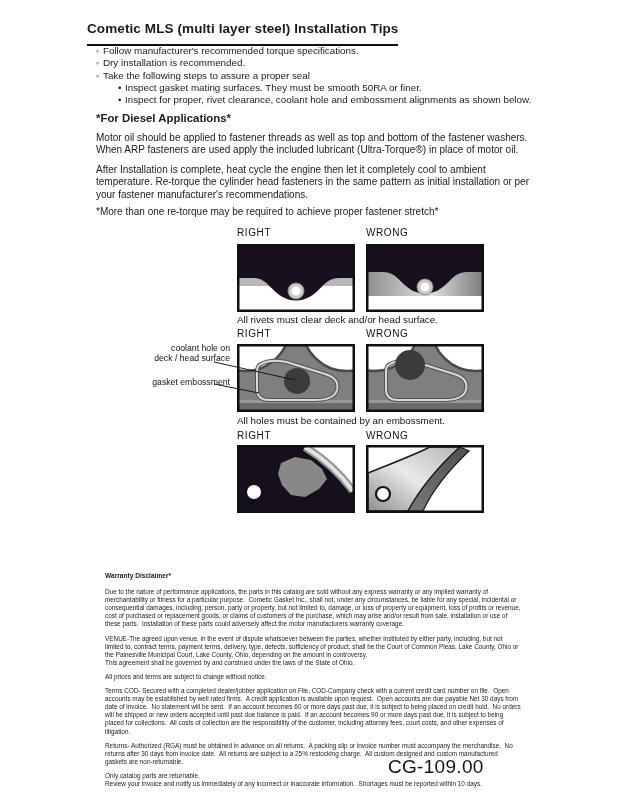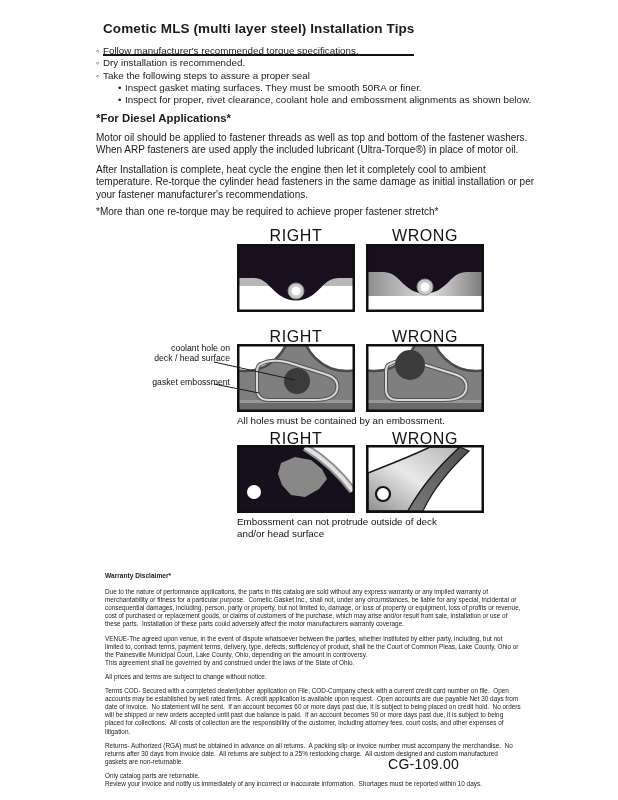--- a/index.html
+++ b/index.html
@@ -2,46 +2,46 @@
 <html><head>
 <meta charset="utf-8">
 <style>
   html,body { margin:0; padding:0; background:#e8e8e8; }
   .page {
     position:relative; width:618px; height:800px; margin:0 auto;
     background:#ffffff; overflow:hidden;
     font-family:"Liberation Sans", sans-serif; color:#1a1a1a;
   }
   .title {
-    position:absolute; left:103px; top:21px;
+    position:absolute; left:87px; top:21px;
     font-size:13.5px; font-weight:bold; letter-spacing:0.1px;
-    border-bottom:2px solid #111; padding-bottom:18px;
+    border-bottom:2px solid #111; padding-bottom:8px;
   }
   .bullets { position:absolute; left:96px; top:45px; font-size:9.8px; line-height:12.3px; }
   .bullet  { display:flex; }
   .bullet .mk { width:7px; font-size:9px; }
   .subbullet { display:flex; margin-left:22px; }
   .subbullet .mk { width:7px; }
   .diesel-h { position:absolute; left:96px; top:112px; font-size:11.4px; font-weight:bold; }
   .bodyp { position:absolute; left:96px; width:446px; font-size:10px; line-height:12.4px; }
   .p1 { top:132px; } .p2 { top:164px; } .note { top:206px; }
 
   .figures { position:absolute; left:0; top:225px; width:618px; height:316px; }
-  .flabel { position:absolute; width:118px; text-align:center; font-size:16px; letter-spacing:0.6px; color:#111; }
+  .flabel { position:absolute; width:118px; font-size:10px; letter-spacing:0.6px; color:#111; }
   .fbox { position:absolute; width:118px; height:68px; }
   .fbox svg { display:block; }
   .fcaption { position:absolute; font-size:9.8px; line-height:11.8px; color:#111; }
   .cap-center { width:248px; }
   .callout { position:absolute; right:388px; text-align:right; font-size:8.7px; line-height:9.8px; color:#111; }
   .lines-overlay { position:absolute; left:0; top:0; pointer-events:none; }
 
   .warranty { position:absolute; left:105px; top:572px; width:416px; font-size:6.4px; line-height:8.1px; color:#222; }
   .warranty .w-head { font-weight:bold; margin:0 0 8px 0; font-size:6.6px; }
   .warranty p { margin:0 0 6px 0; white-space:pre-wrap; }
-  .code { position:absolute; left:388px; top:756px; font-size:14px; letter-spacing:0.3px; color:#111; }
+  .code { position:absolute; left:388px; top:756px; font-size:19px; letter-spacing:0.3px; color:#111; }
 </style>
 </head>
 <body>
 
 <div class="page">
 
   <div class="title">Cometic MLS (multi layer steel) Installation Tips</div>
 
   <div class="bullets">
     <div class="bullet">
@@ -61,21 +61,21 @@
       <span>Inspect gasket mating surfaces.  They must be smooth 50RA or finer.</span>
     </div>
     <div class="subbullet">
       <span class="mk">•</span>
       <span>Inspect for proper, rivet clearance, coolant hole and embossment alignments as shown below.</span>
     </div>
   </div>
 
   <div class="diesel-h">*For Diesel Applications*</div>
   <div class="bodyp p1">Motor oil should be applied to fastener threads as well as top and bottom of the fastener washers. When ARP fasteners are used apply the included lubricant (Ultra-Torque®) in place of motor oil.</div>
-  <div class="bodyp p2">After Installation is complete, heat cycle the engine then let it completely cool to ambient temperature. Re-torque the cylinder head fasteners in the same damage as initial installation or per your fastener manufacturer's recommendations.</div>
+  <div class="bodyp p2">After Installation is complete, heat cycle the engine then let it completely cool to ambient temperature. Re-torque the cylinder head fasteners in the same pattern as initial installation or per your fastener manufacturer's recommendations.</div>
   <div class="bodyp note">*More than one re-torque may be required to achieve proper fastener stretch*</div>
 
   <div class="figures">
 
     <div class="flabel" style="left:237px; top:2px;">RIGHT</div>
     <div class="flabel" style="left:366px; top:2px;">WRONG</div>
 
     <div class="fbox" style="left:237px; top:19px;">
       <svg width="118" height="68" viewBox="0 0 118 68">
         <rect x="0" y="0" width="118" height="68" fill="#ffffff"></rect>
@@ -97,20 +97,21 @@
         </defs>
         <rect x="0" y="0" width="118" height="68" fill="#ffffff"></rect>
         <rect x="2" y="28" width="114" height="24" fill="url(#gdeck)"></rect>
         <path d="M2,2 H116 V28 H101 C93,28 89,31.5 83,37.5 C76,44.5 69.5,49.5 59,49.5 C48.5,49.5 42,44.5 35,37.5 C29,31.5 25,28 17,28 H2 Z" fill="#18101f"></path>
         <rect x="2" y="52" width="114" height="14" fill="#ffffff"></rect>
         <circle cx="59" cy="43" r="8" fill="#c9c9c9" stroke="#8a8a8a" stroke-width="1"></circle>
         <circle cx="59" cy="43" r="4.5" fill="#ffffff"></circle>
         <rect x="1.25" y="1.25" width="115.5" height="65.5" fill="none" stroke="#101010" stroke-width="2.5"></rect>
       </svg>
     </div>
+    <div class="fcaption" style="left:237px; top:89px;">All rivets must clear deck and/or head surface.</div>
 
     <div class="flabel" style="left:237px; top:103px;">RIGHT</div>
     <div class="flabel" style="left:366px; top:103px;">WRONG</div>
 
     <div class="callout" style="top:119px;">
       <div>coolant hole on</div>
       <div>deck / head surface</div>
     </div>
     <div class="callout" style="top:153px;">gasket embossment</div>
 
@@ -169,24 +170,20 @@
               <stop offset="1" stop-color="#4f4f4f"></stop>
           </linearGradient>
         </defs>
         <rect x="0" y="0" width="118" height="68" fill="#ffffff"></rect>
         <path d="M2,28 C30,17 50,9 64,2 L94,2 C72,22 54,44 42,66 L2,66 Z" fill="url(#gband)" stroke="#1c1c1c" stroke-width="1.5"></path>
         <path d="M94,2 L103,6 C85,23 67,44 57,66 L42,66 C54,44 72,22 94,2 Z" fill="url(#gband2)" stroke="#1c1c1c" stroke-width="1.2"></path>
         <circle cx="17" cy="49" r="7" fill="#ffffff" stroke="#161616" stroke-width="2.2"></circle>
         <rect x="1.25" y="1.25" width="115.5" height="65.5" fill="none" stroke="#101010" stroke-width="2.5"></rect>
       </svg>
     </div>
-    <div class="fcaption" style="left:237px; top:291px;">
-      <div>Embossment can not protrude outside of deck</div>
-      <div>and/or head surface</div>
-    </div>
 
     <svg class="lines-overlay" width="618" height="316" viewBox="0 0 618 316">
       <line x1="214" y1="137" x2="295" y2="155" stroke="#1a1a1a" stroke-width="1"></line>
       <line x1="214" y1="159" x2="259" y2="168" stroke="#1a1a1a" stroke-width="1"></line>
     </svg>
   </div>
 
   <div class="warranty">
     <p class="w-head">Warranty Disclaimer*</p>
     <p>Due to the nature of performance applications, the parts in this catalog are sold without any express warranty or any implied warranty of merchantability or fitness for a particular purpose.  Cometic Gasket Inc., shall not, under any circumstances, be liable for any special, incidental or consequential damages, including, person, party or property, but not limited to, damage, or loss of property or equipment, loss of profits or revenue, cost of purchased or replacement goods, or claims of customers of the purchase, which may arise and/or result from sale, installation or use of these parts.  Installation of these parts could adversely affect the motor manufacturers warranty coverage.</p>

